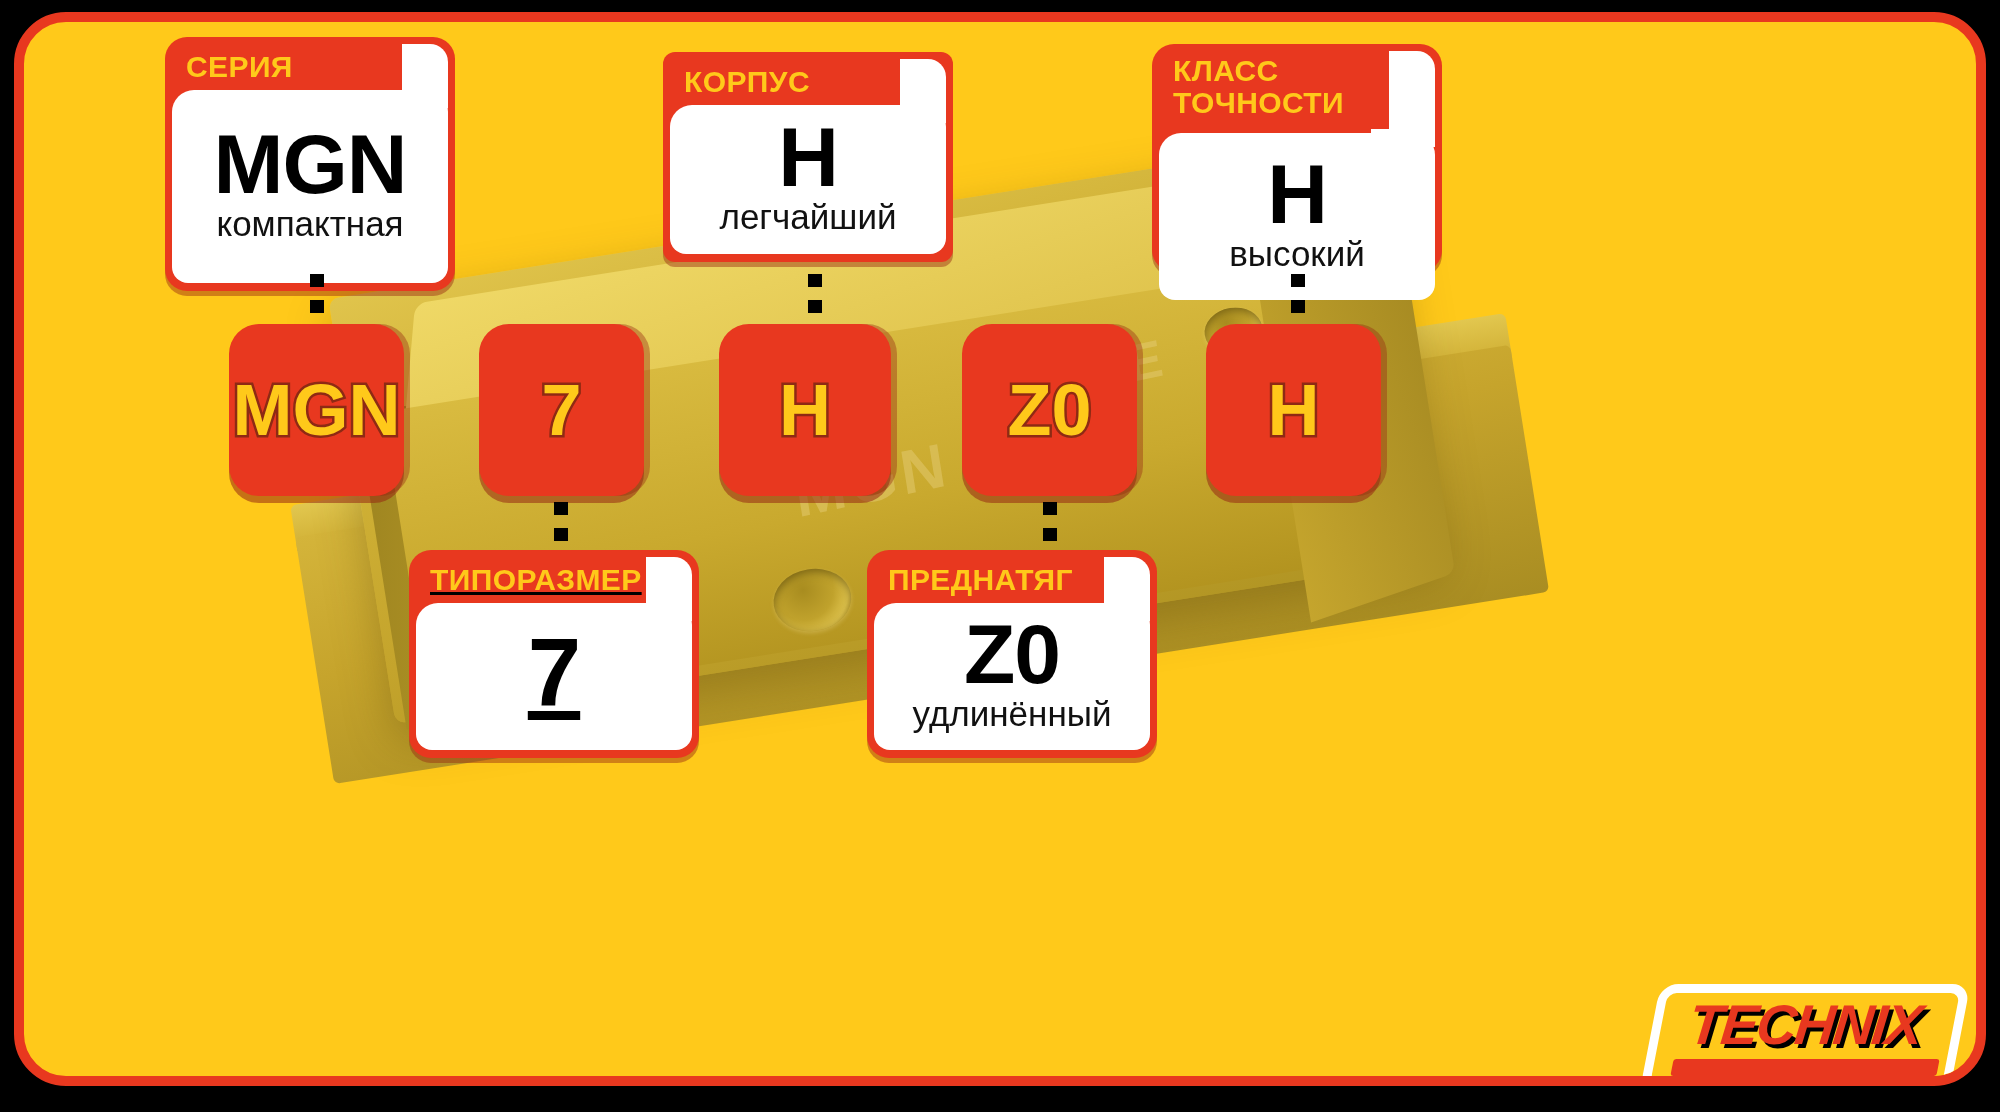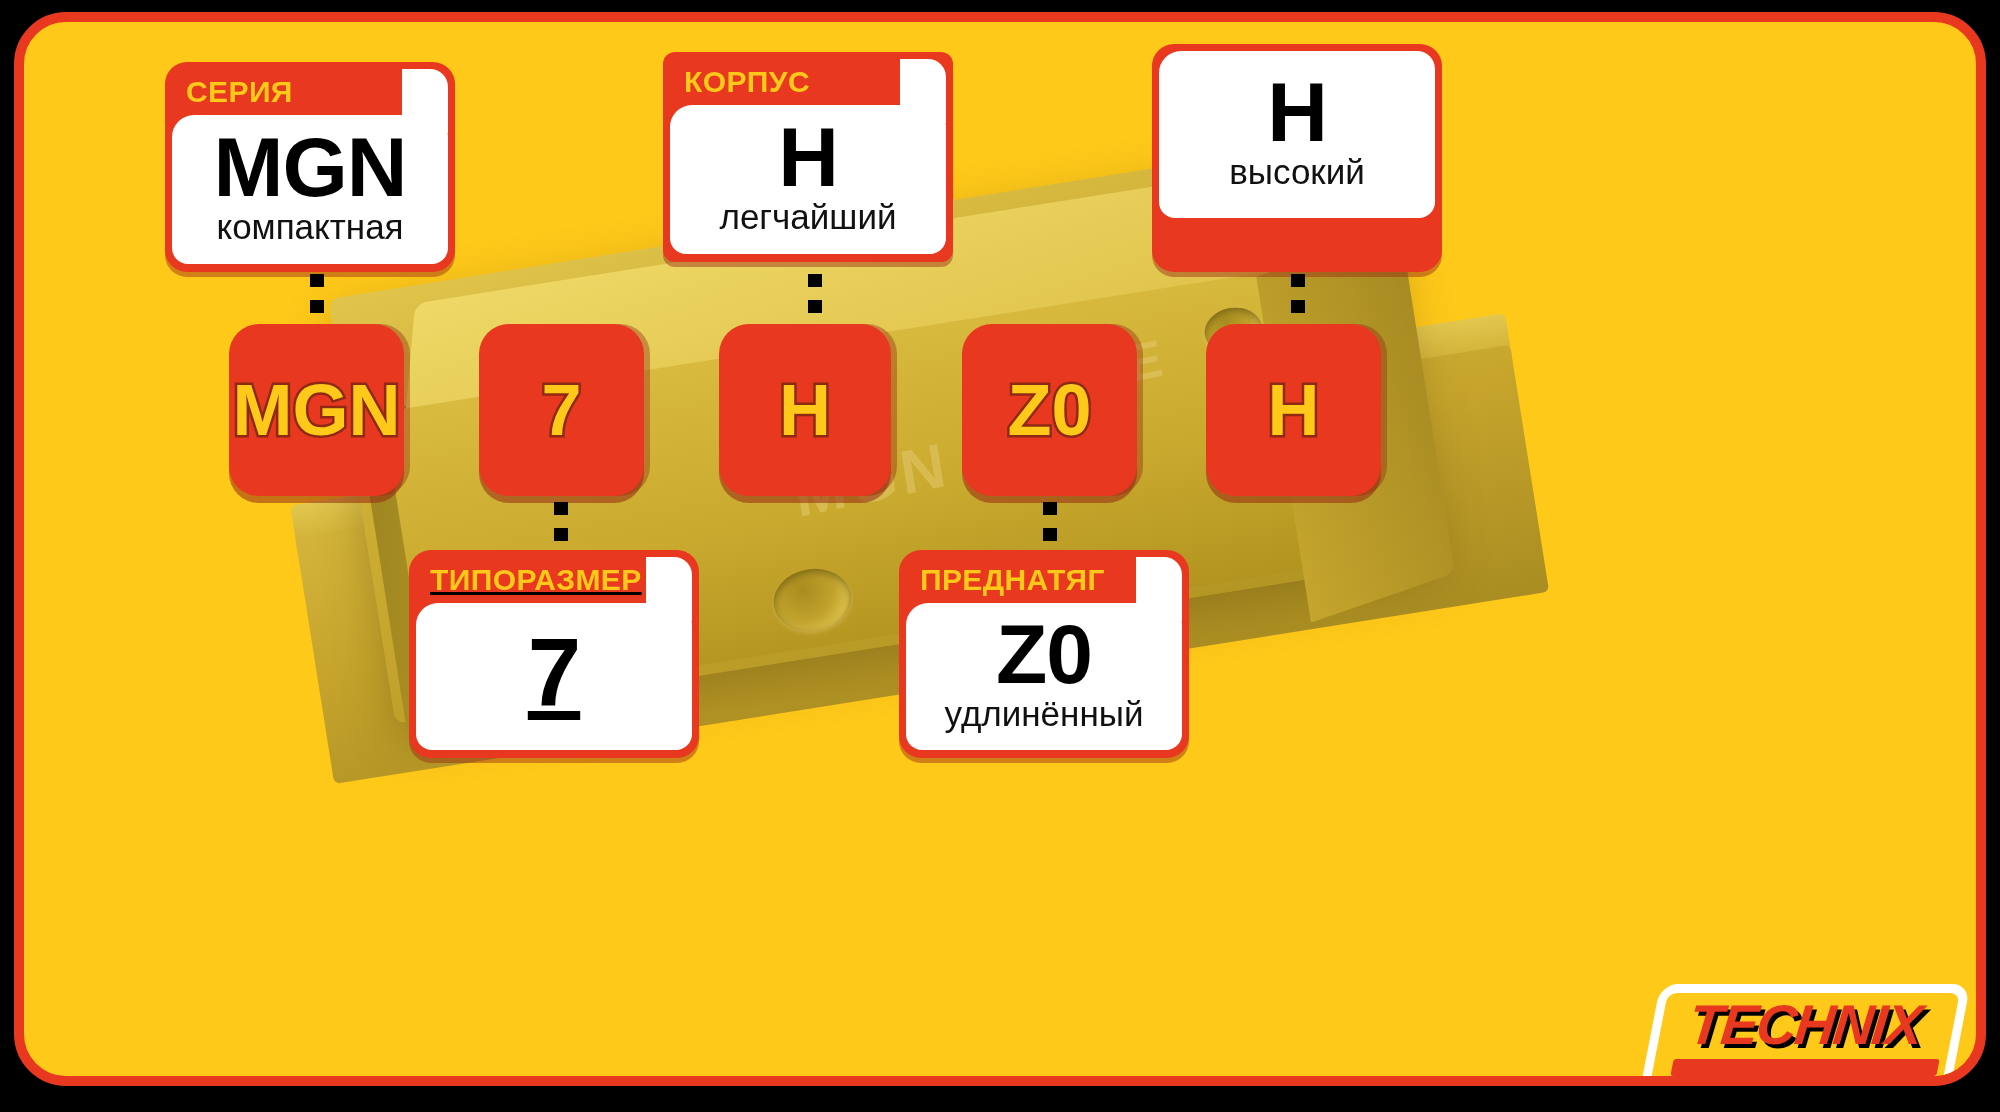--- a/index.html
+++ b/index.html
@@ -311,21 +311,21 @@
           <div class="hole h2"></div>
           <div class="hole h3"></div>
           <div class="engrave e1">MGN</div>
           <div class="engrave e2">OE</div>
         </div>
       </div>
     </div>
 
     <div class="content">
 
-      <div class="card" style="left:141px; top:40px; width:290px; height:210px;">
+      <div class="card" style="left:141px; top:15px; width:290px; height:254px;">
         <div class="card-notch"></div>
         <div class="card-head">
           <span class="card-head-text">СЕРИЯ</span>
         </div>
         <div class="card-body">
           <div class="card-value">MGN</div>
           <div class="card-sub">компактная</div>
         </div>
       </div>
 
@@ -335,20 +335,24 @@
           <span class="card-head-text">КОРПУС</span>
         </div>
         <div class="card-body">
           <div class="card-value">H</div>
           <div class="card-sub">легчайший</div>
         </div>
       </div>
 
       <div class="card two-line" style="left:1128px; top:22px; width:290px; height:228px;">
         <div class="card-notch"></div>
+        <div class="card-head">
+          <span class="card-head-text">КЛАСС
+ТОЧНОСТИ</span>
+        </div>
         <div class="card-body">
           <div class="card-value">H</div>
           <div class="card-sub">высокий</div>
         </div>
       </div>
 
       <div class="dots" style="left:286px; top:252px; height:52px;"></div>
       <div class="dots" style="left:784px; top:252px; height:52px;"></div>
       <div class="dots" style="left:1267px; top:252px; height:52px;"></div>
 
@@ -374,21 +378,21 @@
       <div class="card no-sub" style="left:385px; top:528px; width:290px; height:208px;text-decoration:underline;">
         <div class="card-notch"></div>
         <div class="card-head">
           <span class="card-head-text">ТИПОРАЗМЕР</span>
         </div>
         <div class="card-body">
           <div class="card-value">7</div>
         </div>
       </div>
 
-      <div class="card" style="left:875px; top:528px; width:290px; height:208px;">
+      <div class="card" style="left:843px; top:528px; width:290px; height:208px;">
         <div class="card-notch"></div>
         <div class="card-head">
           <span class="card-head-text">ПРЕДНАТЯГ</span>
         </div>
         <div class="card-body">
           <div class="card-value">Z0</div>
           <div class="card-sub">удлинённый</div>
         </div>
       </div>
 

